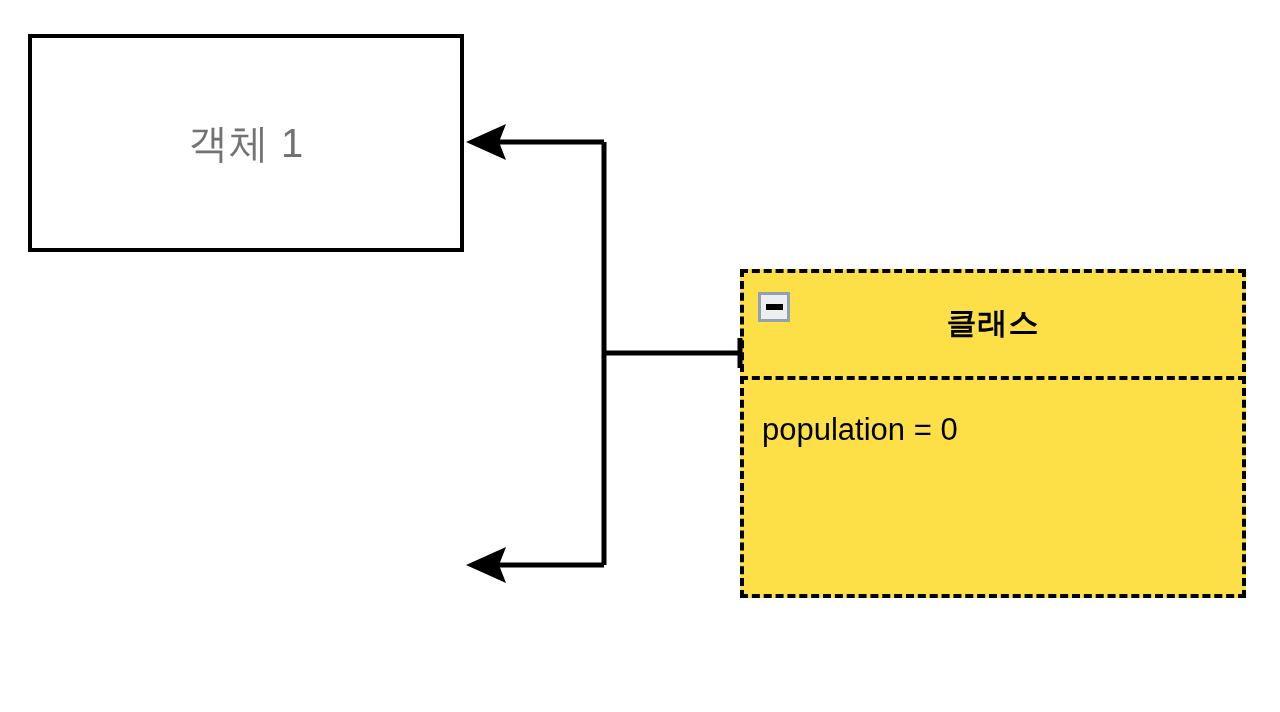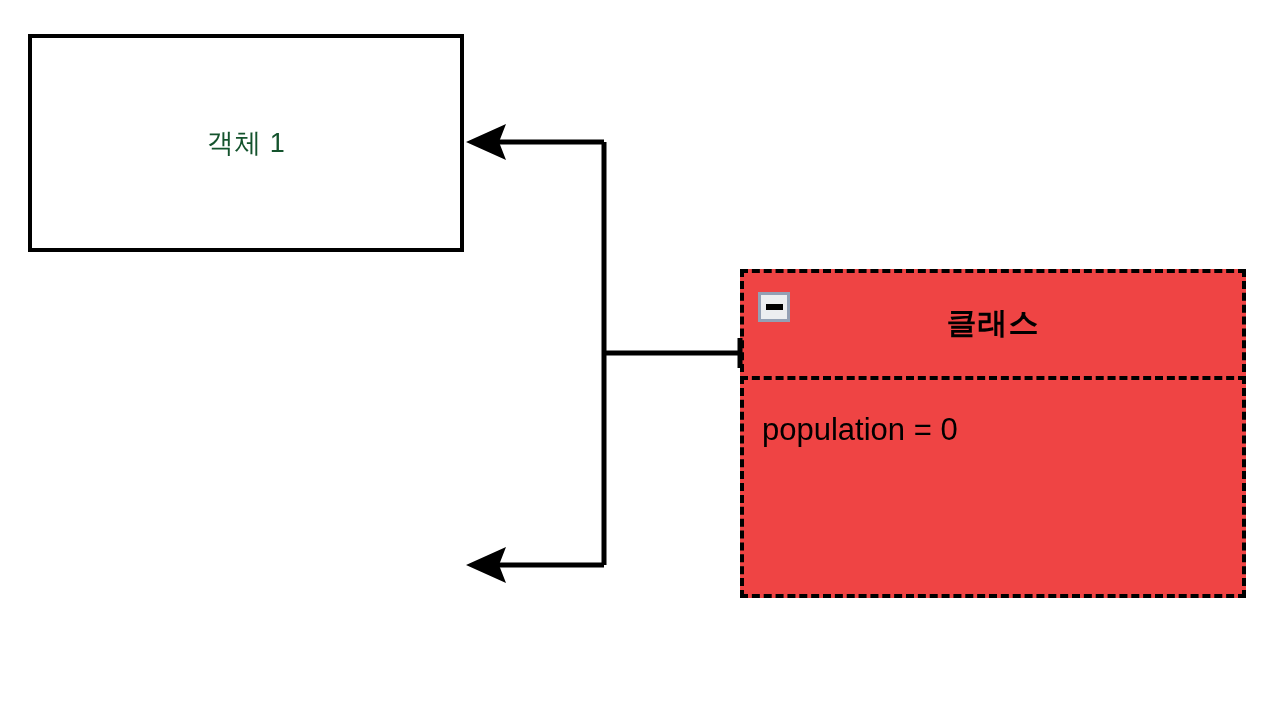--- a/index.html
+++ b/index.html
@@ -40,36 +40,36 @@
     width: 436px;
     height: 218px;
   }
   #object-box-2 {
     left: 28px;
     top: 456px;
     width: 436px;
     height: 217px;
   }
   .object-label {
-    font-size: 27px;
+    font-size: 40px;
     line-height: 1;
     letter-spacing: 0.5px;
-    color: #14532d;
+    color: #737373;
     white-space: nowrap;
   }
 
   
   #class-box {
     position: absolute;
     left: 740px;
     top: 269px;
     width: 506px;
     height: 329px;
     box-sizing: border-box;
-    background: #ef4444;
+    background: #fde047;
   }
   #class-box-border {
     position: absolute;
     left: 0;
     top: 0;
     right: 0;
     bottom: 0;
     box-sizing: border-box;
     border: 4px dashed #000000;
     pointer-events: none;

